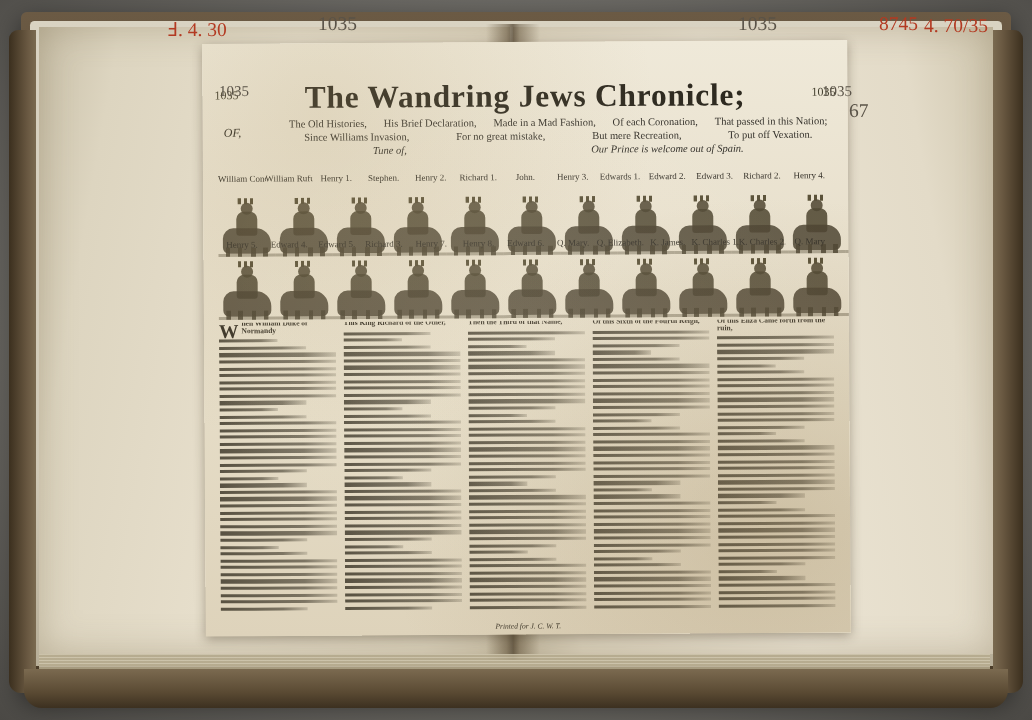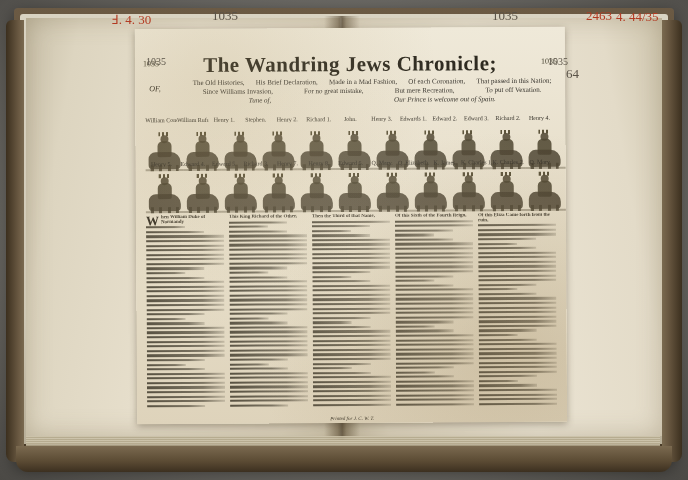--- a/index.html
+++ b/index.html
@@ -849,19 +849,19 @@
     <div class="edge-left"></div>
     <div class="edge-right"></div>
     <div class="leaf-shadow"></div>
     <div class="edge-bottom"></div>
   </div>
 
   <div id="annots">
       <div class="annot red big" style="left: 112px; top: 10px; position: absolute;">Ⅎ. 4. 30</div>
       <div class="annot grey big" style="left: 212px; top: 8px; position: absolute;">1035</div>
       <div class="annot grey big" style="left: 492px; top: 8px; position: absolute;">1035</div>
-      <div class="annot red big" style="left: 586px; top: 8px; position: absolute;">2463</div>
-      <div class="annot red big" style="left: 616px; top: 9px; position: absolute;">4. 44/35</div>
+      <div class="annot red big" style="left: 586px; top: 8px; position: absolute;">8745</div>
+      <div class="annot red big" style="left: 616px; top: 9px; position: absolute;">4. 70/35</div>
       <div class="annot grey" style="left: 146px; top: 56px; position: absolute;">1035</div>
       <div class="annot grey" style="left: 548px; top: 56px; position: absolute;">1035</div>
-      <div class="annot grey big" style="left: 566px; top: 66px; position: absolute;">64</div>
+      <div class="annot grey big" style="left: 566px; top: 66px; position: absolute;">67</div>
     </div>
 </div>
 
 </body></html>

